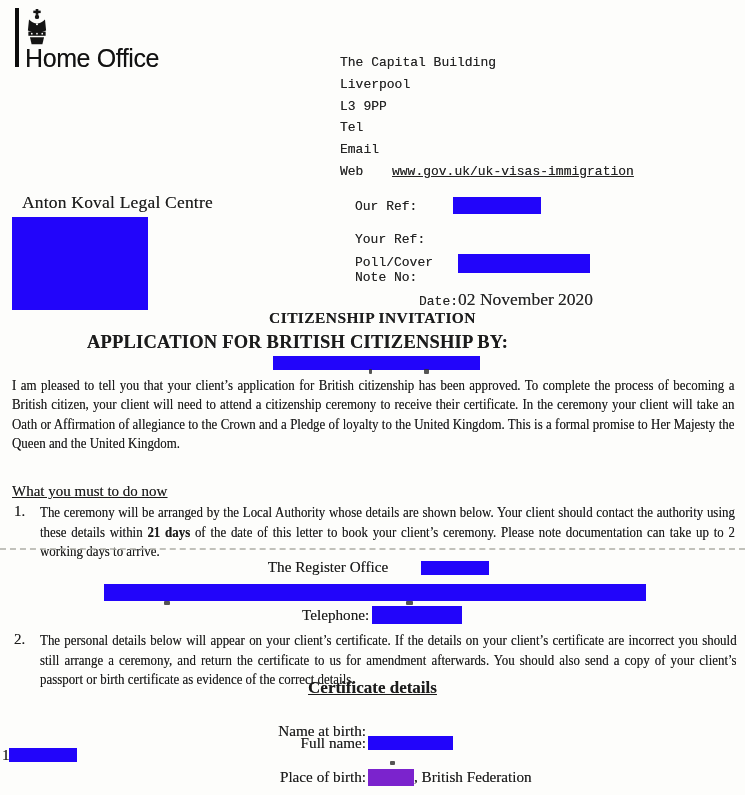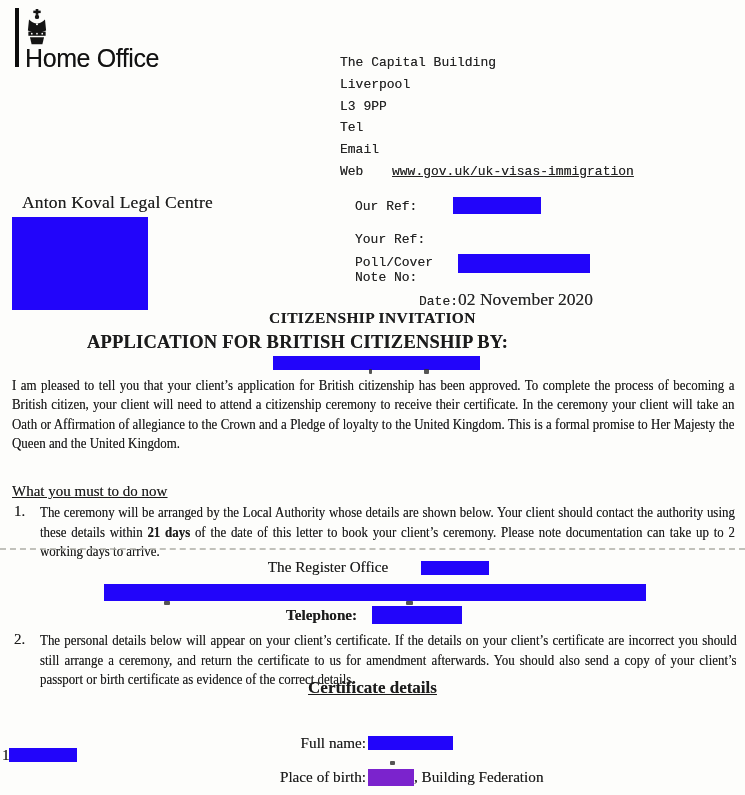--- a/index.html
+++ b/index.html
@@ -52,21 +52,21 @@
   .li-text { font-size:15px; line-height:19.5px; text-align:justify; }
   .t1 { left:40px; top:503px; width:808px; }
   .t2 { left:40px; top:631px; width:810px; }
 
   .dashline { left:0; top:548px; width:745px; border-top:2px dashed #aeaea6; opacity:0.75; }
 
   
   .reg-line { left:0; top:558px; width:745px; display:flex; justify-content:center; padding-left:12px; font-size:15.2px;gap:28px; }
   .reg-box { width:68px; height:14px; margin-left:5px; margin-top:3px; }
   .big-bar { left:104px; top:584px; width:542px; height:17px; }
-  .tel-label { left:286px; top:606px; font-size:15.2px;font-weight:bold; }
+  .tel-label { left:302px; top:606px; font-size:15.2px; }
   .tel-box { left:372px; top:606px; width:90px; height:18px; }
 
   
   .cert-head { left:0; top:678px; width:745px; text-align:center; font-size:17px; font-weight:bold; text-decoration:underline; }
   .cert-row { left:0; width:745px; display:flex; font-size:15.2px; }
   .cr1 { top:698px;margin-top:36px; } .cr2 { top:722px; } .cr3 { top:746px; } .cr4 { top:768px; }
   .cert-label { width:366px; text-align:right; }
   .cert-value { margin-left:2px; display:flex; align-items:flex-start; }
   .box-fullname { width:85px; height:14px; margin-top:2px; }
   .box-dob { width:68px; height:14px; margin-top:2px; margin-left:-1px; }
@@ -165,30 +165,34 @@
 
   <div class="abs cert-head">Certificate details</div>
 
   <div class="abs cert-row cr1">
     <div class="cert-label">Full name:</div>
     <div class="cert-value">
         <span class="box-fullname redact"></span>
       </div>
   </div>
 
+  <div class="abs cert-row cr2">
+    <div class="cert-label">Name at birth:</div>
+    <div class="cert-value"></div>
+  </div>
 
   <div class="abs cert-row cr3">
     <div class="cert-value">
       <span>1</span>
         <span class="box-dob redact"></span>
     </div>
   </div>
   <div class="abs peek" style="left:390px; top:761px; width:5px; height:4px;"></div>
 
   <div class="abs cert-row cr4">
     <div class="cert-label">Place of birth:</div>
     <div class="cert-value">
       <span class="box-pob redact-purple"></span>
-        <span>, Building Federation</span>
+        <span>, British Federation</span>
     </div>
   </div>
 
 </div>
 
 </body></html>

